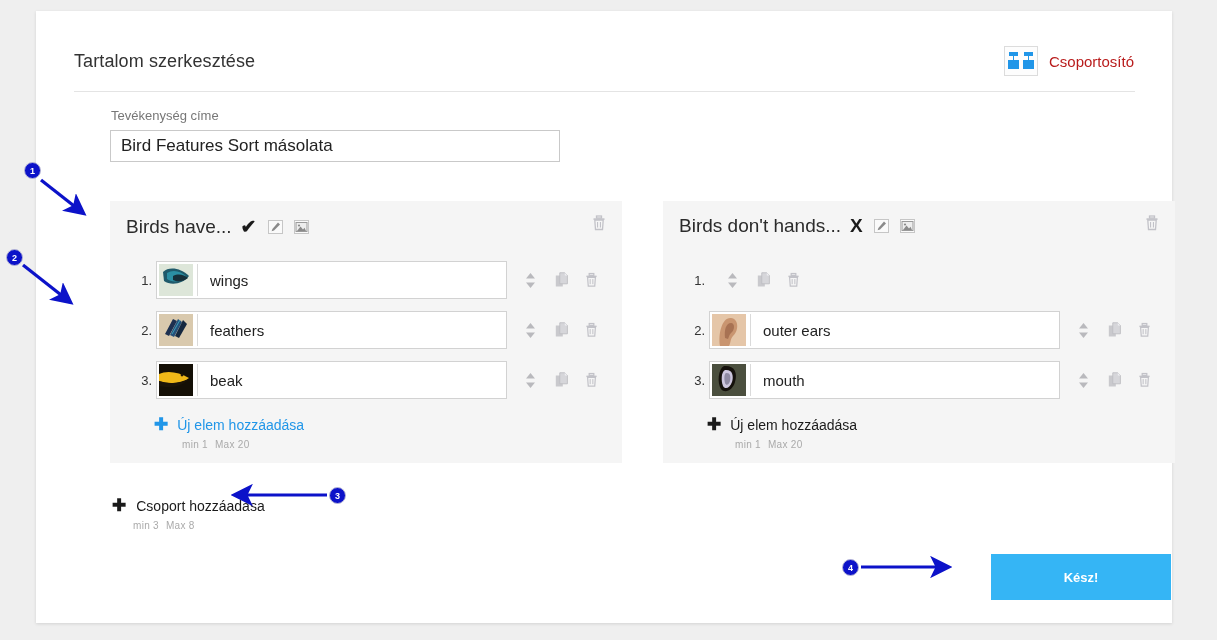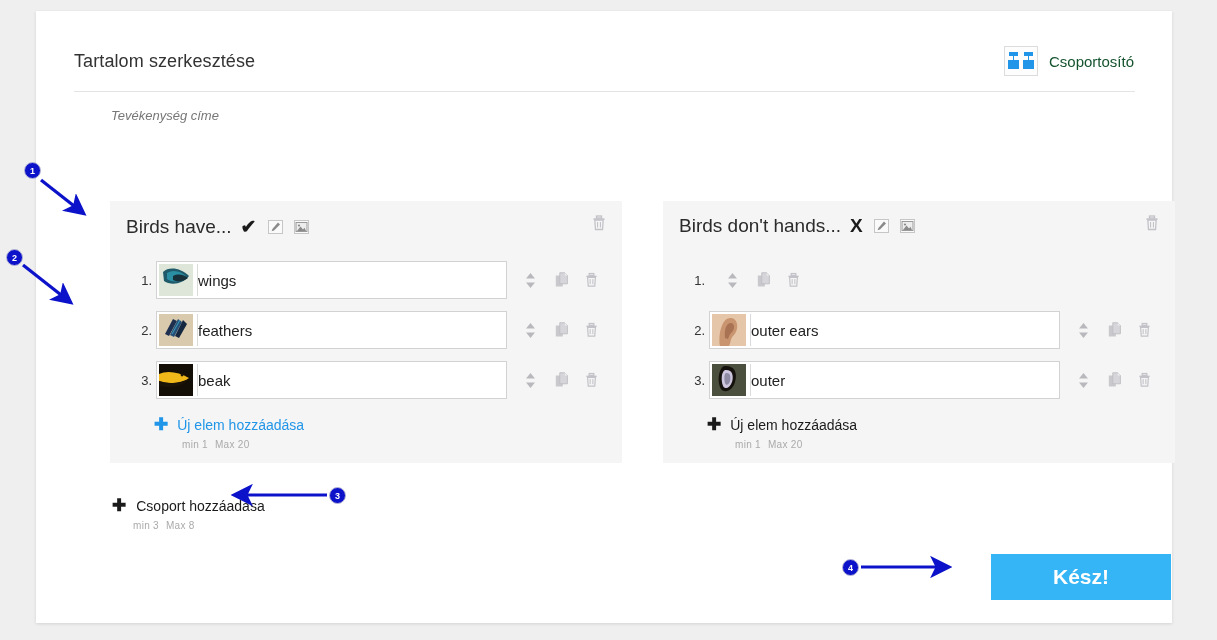--- a/index.html
+++ b/index.html
@@ -62,29 +62,28 @@
     background: #fdfdfd;
     position: relative;
     box-sizing: border-box;
   }
   .mode-icon .mi-box {
     position: absolute;
     background: #2196e8;
   }
   .mode-label {
     font-size: 15px;
-    color: #14532d;
+    color: #b91c1c;
   }
   .field-label {
     position: absolute;
     left: 75px;
     top: 97px;
     font-size: 13px;
     color: #777777;
-    font-style: italic;
   }
   .title-input {
     position: absolute;
     left: 74px;
     top: 119px;
     width: 450px;
     height: 32px;
     border: 1px solid #c9c9c9;
     background: #fff;
     font-family: "Liberation Sans", sans-serif;
@@ -178,20 +177,21 @@
     flex-shrink: 0;
   }
   .thumb-inner {
     width: 34px; height: 32px;
     position: relative;
     overflow: hidden;
   }
   .item-text {
     font-size: 15px;
     color: #222222;
+    margin-left: 12px;
   }
   .row-actions {
     display: flex;
     align-items: center;
     gap: 15px;
     margin-left: 18px;
   }
   .act {
     width: 15px;
     height: 17px;
@@ -244,21 +244,21 @@
   .done-btn {
     position: absolute;
     left: 955px;
     top: 543px;
     width: 180px;
     height: 46px;
     background: #35b5f5;
     border: none;
     color: #ffffff;
     font-family: "Liberation Sans", sans-serif;
-    font-size: 21px;
+    font-size: 13px;
     font-weight: bold;
     cursor: pointer;
   }
   
   .anno-badge {
     position: absolute;
     width: 17px;
     height: 17px;
     border-radius: 50%;
     background: #0c12c9;
@@ -298,20 +298,21 @@
           <div class="mi-box" style="left:18px;top:13px;width:11px;height:9px;"></div>
           <div class="mi-box" style="left:8px;top:9px;width:1px;height:4px;"></div>
           <div class="mi-box" style="left:23px;top:9px;width:1px;height:4px;"></div>
         </div>
         <div class="mode-label">Csoportosító</div>
       </div>
       <div class="header-divider"></div>
     </div>
 
     <div class="field-label">Tevékenység címe</div>
+    <input class="title-input" value="Bird Features Sort másolata" style="">
 
     <div class="group-panel left">
       <div class="group-head">
         <span class="group-title">Birds have...</span>
         <span class="group-symbol">✔</span>
         <span class="mini-icon">
           <svg width="13" height="12" viewBox="0 0 13 12">
             <path d="M9 1.5 L11 3.5 L5 9.5 L2.6 10.3 L3.4 8z" fill="#8a8a8a"></path>
           </svg>
         </span>
@@ -565,21 +566,21 @@
           <div class="thumb">
             <div class="thumb-inner" style="background:#3a4033;">
               <svg width="34" height="32" viewBox="0 0 34 32">
                 <rect width="34" height="32" fill="#4b4f3e"></rect>
                 <path d="M12 2 C22 1, 26 8, 23 18 C21 26, 13 30, 9 25 C5 19, 6 5, 12 2 Z" fill="#15110c"></path>
                 <path d="M13 6 C20 5, 22 11, 20 18 C18 24, 13 26, 11 22 C9 17, 9 8, 13 6 Z" fill="#cdc6de"></path>
                 <path d="M14 9 C18 8.5, 19 12, 18 17 C17 21, 14 22, 13 19 C12 15, 12 10, 14 9 Z" fill="#8f8aa3"></path>
               </svg>
             </div>
           </div>
-          <span class="item-text">outer</span>
+          <span class="item-text">mouth</span>
         </div>
         <div class="row-actions">
           <span class="act">
             <svg width="11" height="17" viewBox="0 0 11 17">
                 <path d="M5.5 1 L10 6.5 H1 Z" fill="#b9b9bd"></path>
                 <path d="M5.5 16 L10 10.5 H1 Z" fill="#b9b9bd"></path>
               </svg>
           </span>
           <span class="act">
             <svg width="15" height="17" viewBox="0 0 15 17">

